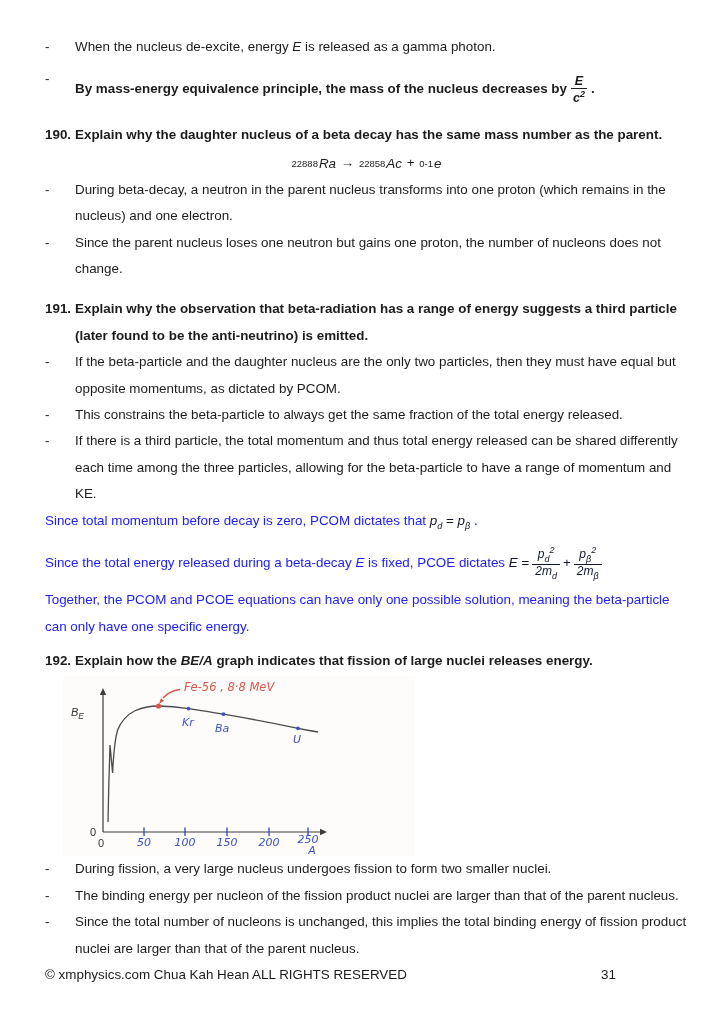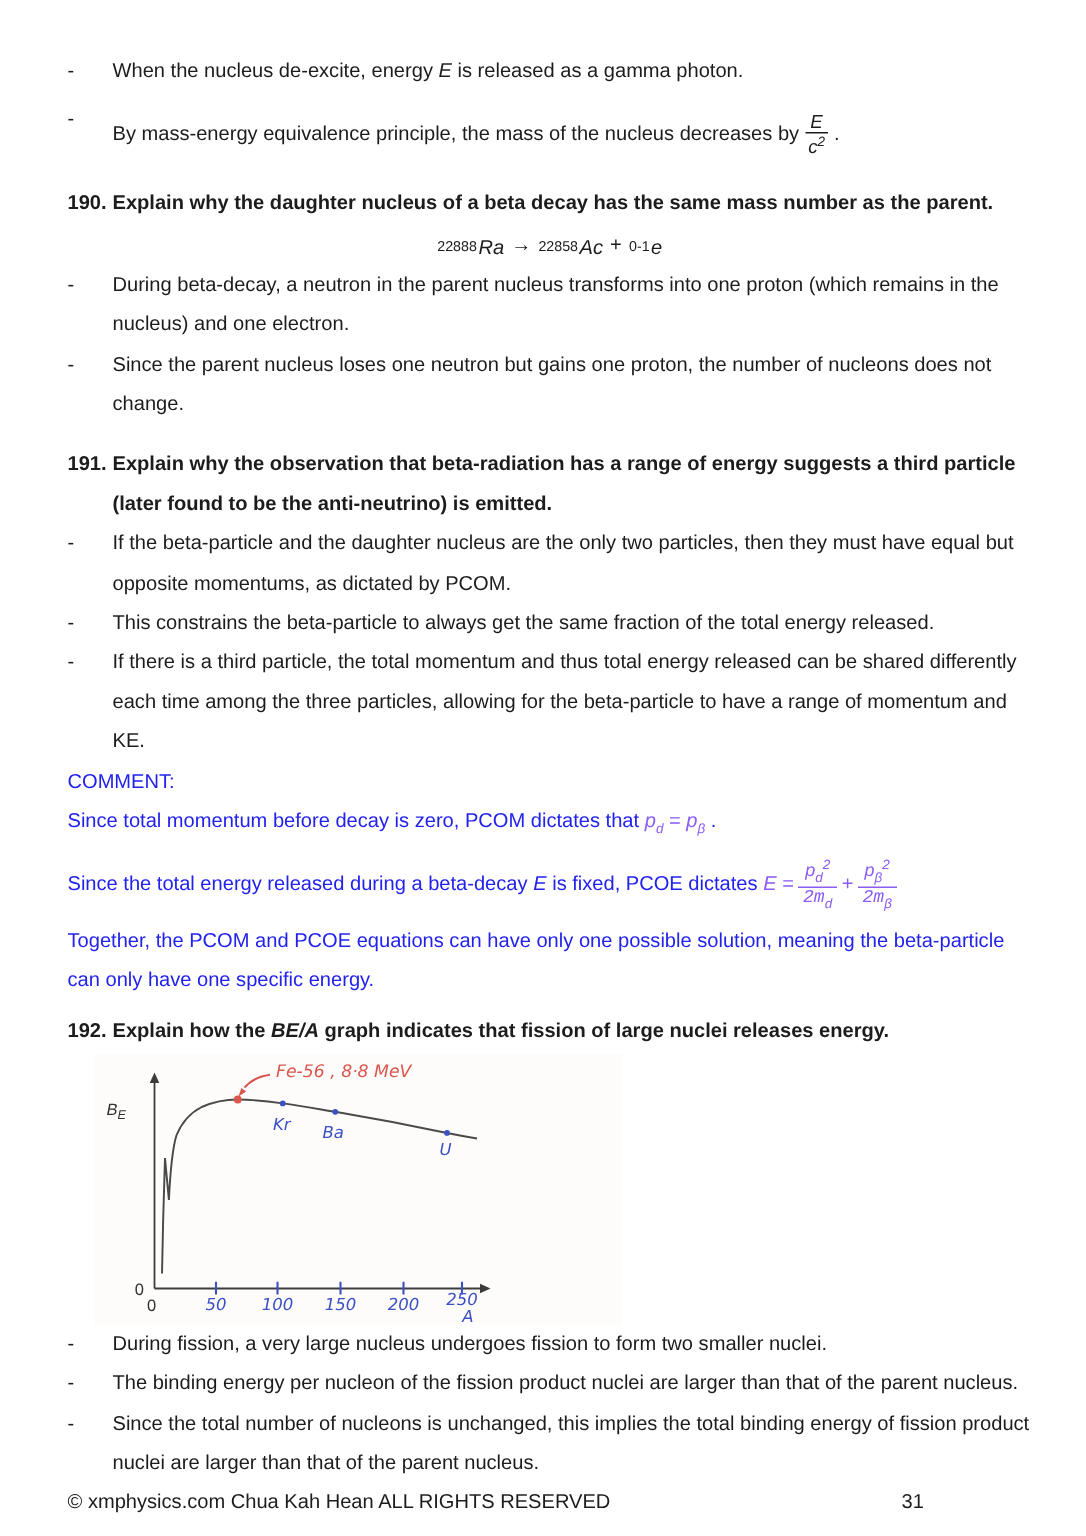--- a/index.html
+++ b/index.html
@@ -13,46 +13,46 @@
   .content { padding:34px 36px 0 45px; }
 
   .row { display:flex; align-items:flex-start; }
   .gut { width:30px; flex:none; }
   .btxt { flex:1; }
 
   .ital { font-style:italic; }
   .bold { font-weight:bold; }
 
   .b1 { margin-bottom:6px; }
-  .b2line { display:flex; align-items:center; height:46px; }
+  .b2line { display:flex; align-items:center; height:46px;font-weight:bold; }
 
   
   .frac { display:inline-flex; flex-direction:column; align-items:center;
           line-height:1.15; font-size:12.5px; margin:0 4px; vertical-align:middle; font-style:italic; }
   .frac .den { border-top:1px solid currentColor; padding:0 2px; }
   .vsup { font-size:9px; vertical-align:5px; }
   .vsub { font-size:9px; vertical-align:-4px; font-style:italic; }
 
   
   .eq190 { text-align:center; height:28px; line-height:28px; }
   .nuc { display:inline-flex; align-items:center; margin:0 1px; }
   .pre { display:inline-flex; flex-direction:row; align-items:flex-end;
          font-size:9.5px; line-height:1.1; margin-right:1px; font-style:normal; }
   .nsym { font-style:italic; }
 
   .h190 { margin-top:10px; }
   .h191 { margin-top:14px; }
   .h192 { margin-top:8px; }
 
   .comment { color:#2222ee; }
-  .eqk { color:#8b5cf6; }
+  .eqk { color:#0f172a; }
   .cline2 { display:flex; align-items:center; height:48px; }
   .bigfrac { display:inline-flex; flex-direction:column; align-items:center;
              line-height:1.15; font-size:12px; margin:0 3px; font-style:italic; }
-  .bigfrac .den { border-top:1px solid currentColor; padding:0 3px;font-family:Liberation Mono, monospace; }
+  .bigfrac .den { border-top:1px solid currentColor; padding:0 3px; }
 
   .graphwrap { margin:2px 0 0 18px; width:352px; height:180px; position:relative;
                background:#fdfcfa; }
 
   .footer { position:relative; margin-top:0; }
   .pagenum { position:absolute; left:556px; top:0; }
 
   svg text { font-family:"DejaVu Sans",sans-serif; }
   .hw { font-style:italic; fill:#3b50c4; font-size:11px; }
   .hwred { font-style:italic; fill:#d9564c; font-size:11.5px; }
@@ -134,21 +134,20 @@
   <div class="row">
     <span class="gut">-</span>
     <span class="btxt">This constrains the beta-particle to always get the same fraction of the total energy released.</span>
   </div>
   <div class="row">
     <span class="gut">-</span>
     <span class="btxt">If there is a third particle, the total momentum and thus total energy released can be shared differently each time among the three particles, allowing for the beta-particle to have a range of momentum and KE.</span>
   </div>
 
   <div class="comment">
-    <div>COMMENT:</div>
 
     <div>
       <span>Since total momentum before decay is zero, PCOM dictates that</span>
       <span class="eqk">
         <span class="ital">p</span><span class="vsub">d</span>
         <span>=</span>
         <span class="ital">p</span><span class="vsub">β</span>
       </span>
       <span>.</span>
     </div>

